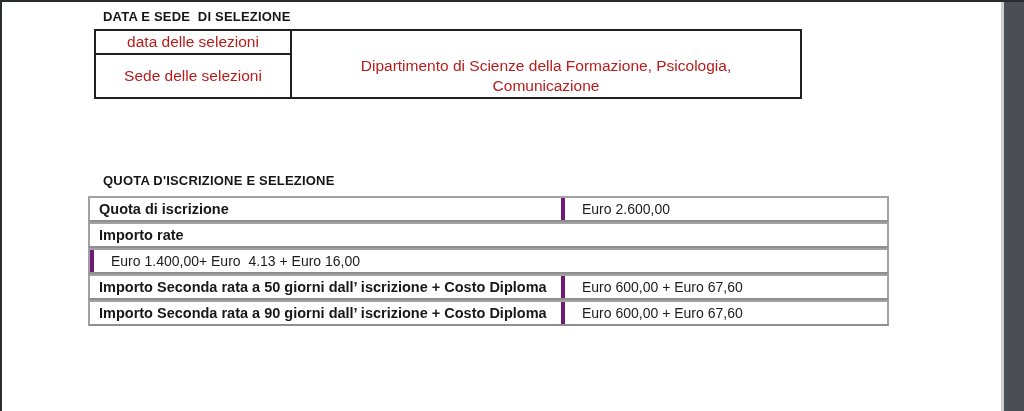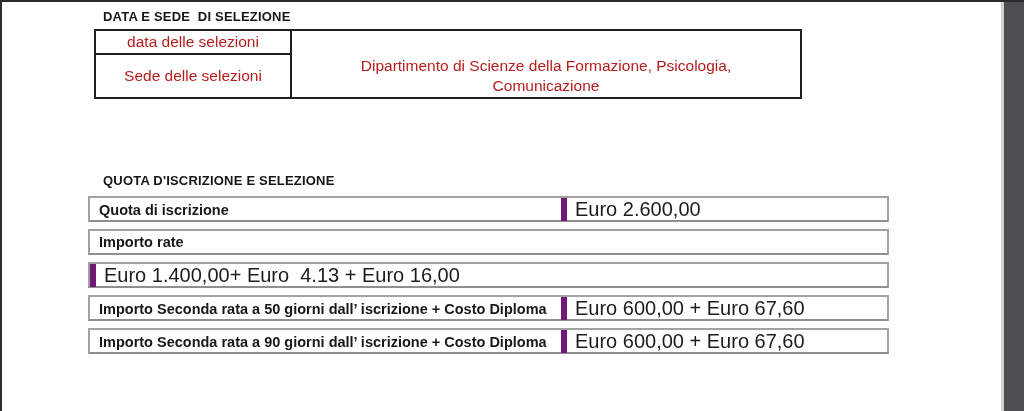--- a/index.html
+++ b/index.html
@@ -51,40 +51,39 @@
     text-align: center;
     line-height: 20px;
     white-space: pre-wrap;
   }
 
   
   .table2 { position: absolute; left: 88px; top: 196px; width: 801px; }
   .t2-row {
     box-sizing: border-box;
     height: 26px;
-    margin-bottom: 7px;
     border: 2px solid #a2a2a2;
     border-bottom-color: #8f8f8f;
     display: grid;
     grid-template-columns: 471px 1fr;
     background: #fff;
   }
   .t2-row .lab {
     display: flex; align-items: center;
     padding-left: 9px;
     font-weight: bold;
     font-size: 14.5px;
     white-space: pre-wrap;
     color: #181818;
   }
   .t2-row .val {
     display: flex; align-items: center;
-    padding-left: 8px;
-    border-left: 6px solid #701a75;
-    font-size: 20px;
+    padding-left: 17px;
+    border-left: 4px solid #701a75;
+    font-size: 14px;
     white-space: pre-wrap;
     color: #1c1c1c;
   }
 </style>
 </head>
 <body>
 
 <div class="top-edge"></div>
 <div class="left-edge"></div>
 <div class="page-edge"></div>

